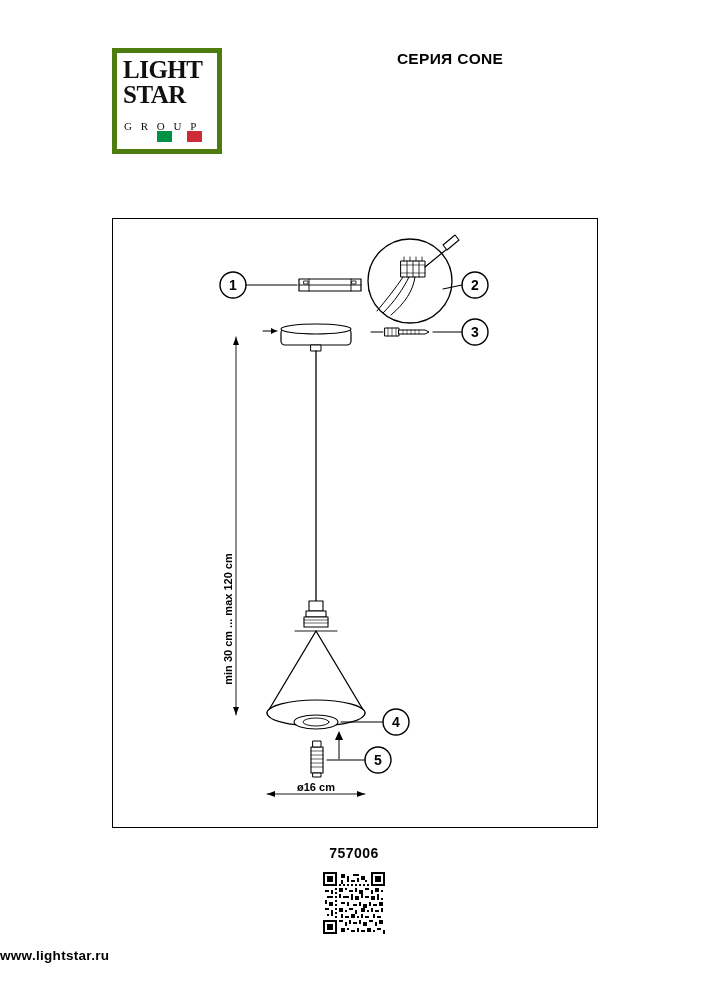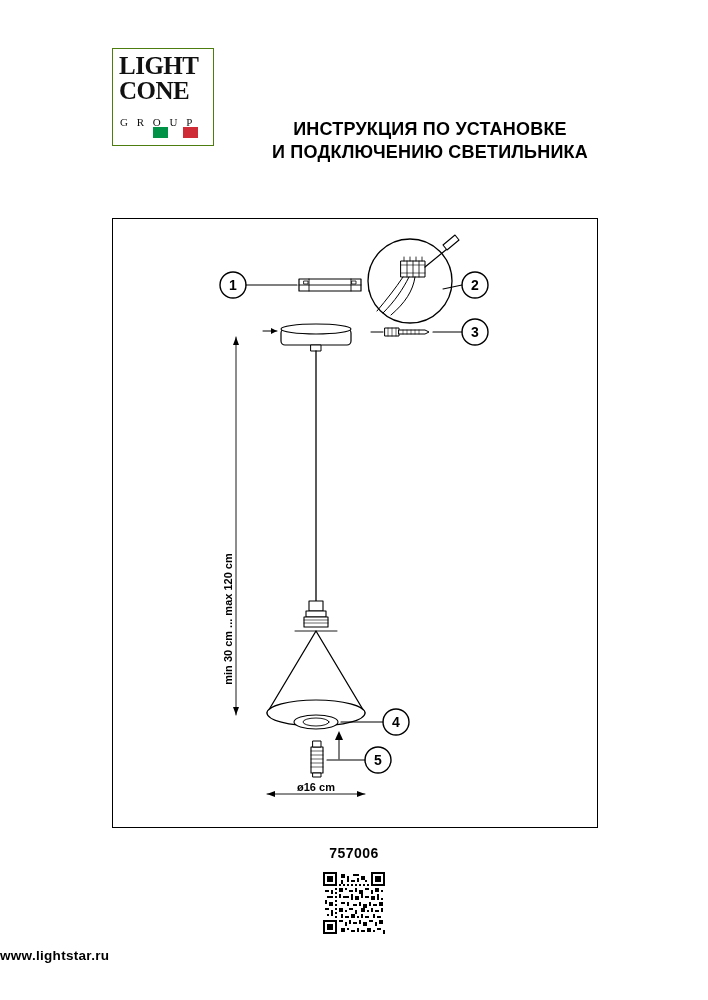--- a/index.html
+++ b/index.html
@@ -23,21 +23,21 @@
     top: 40px;
     width: 708px;
     height: 130px;
   }
   .logo-box {
     position: absolute;
     left: 112px;
     top: 8px;
     width: 100px;
     height: 96px;
-    border: 1px solid #4d7c0f;
+    border: 5px solid #4d7c0f;
     background: #fff;
   }
   .logo-text {
     position: absolute;
     left: 6px;
     top: 4px;
     font-family: "Liberation Serif", serif;
     font-weight: bold;
     font-size: 25px;
     line-height: 25px;
@@ -137,35 +137,32 @@
   }
 </style>
 </head>
 <body>
 
 <div class="header">
 
   <div class="logo-box">
     <div class="logo-text">
       <div>LIGHT</div>
-      <div>CONE</div>
+      <div>STAR</div>
     </div>
     <div class="logo-group">G R O U P</div>
     <div class="flag">
       <span class="g"></span>
         <span class="w"></span>
         <span class="r"></span>
     </div>
   </div>
 
-
-  <div class="title">
-    <div>ИНСТРУКЦИЯ ПО УСТАНОВКЕ</div>
-    <div>И ПОДКЛЮЧЕНИЮ СВЕТИЛЬНИКА</div>
-  </div>
+  <div class="head-line1">СЕРИЯ CONE</div>
+
 </div>
 
 <div class="frame">
   <svg width="482" height="606" viewBox="0 0 482 606">
 
     <g fill="none" stroke="#000" stroke-width="1.2" stroke-linecap="round" stroke-linejoin="round">
 
       <g>
         <path d="M186 60 L248 60 L248 72 L186 72 Z" fill="#fff"></path>
         <path d="M186 66 L248 66" stroke-width="0.9"></path>

